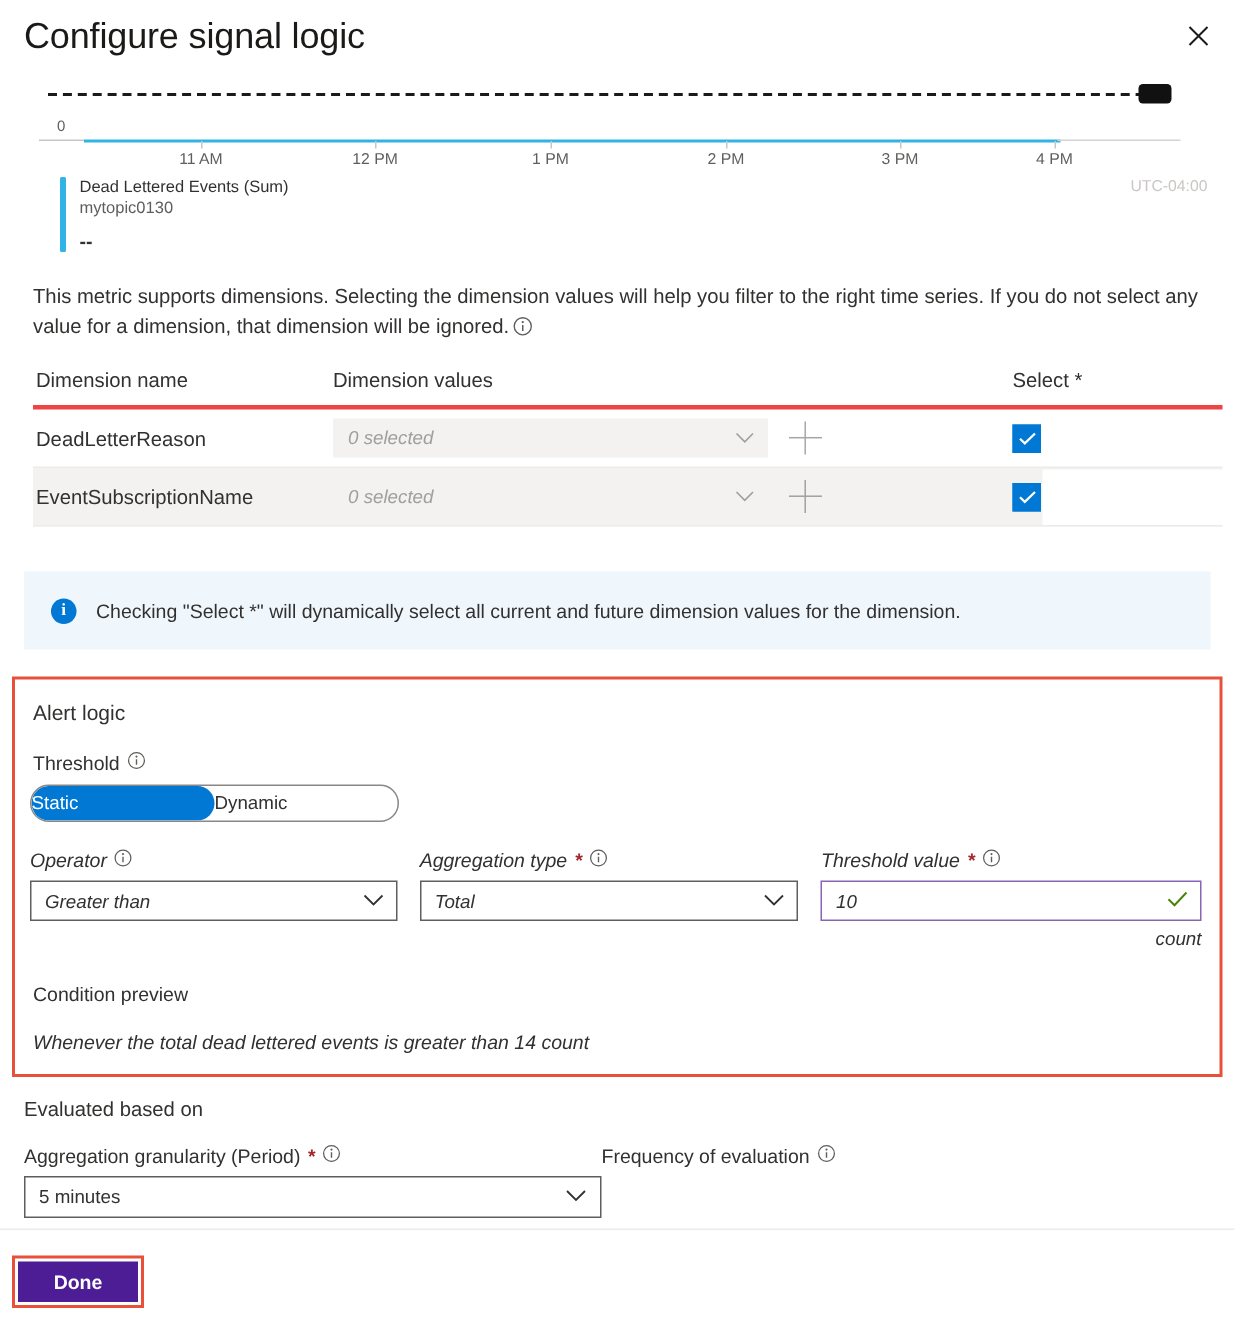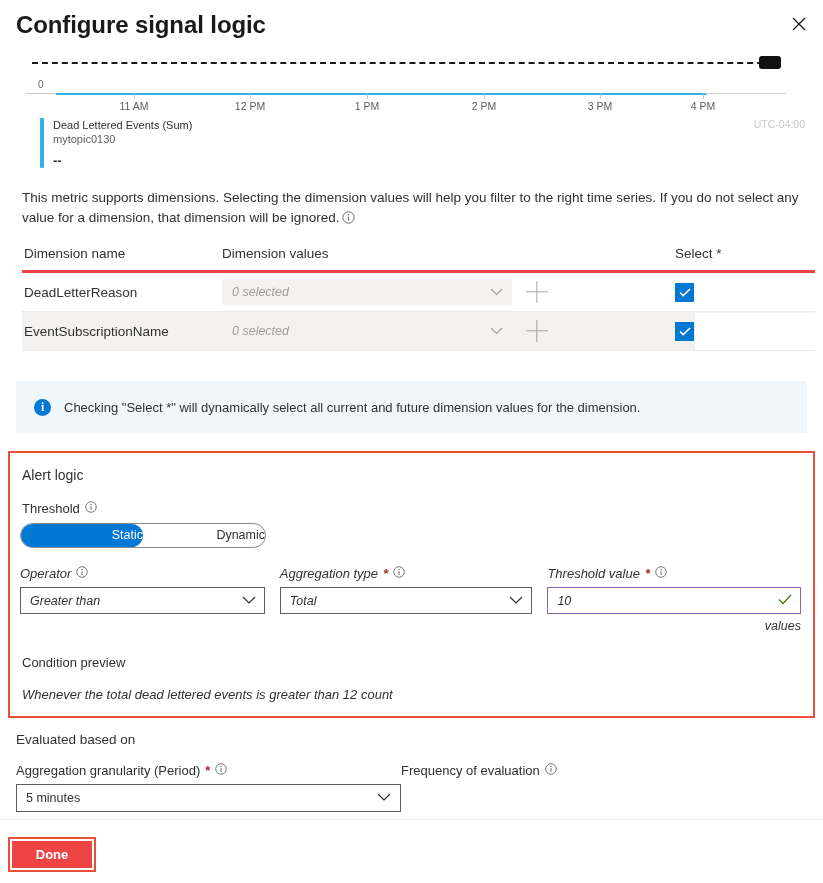--- a/index.html
+++ b/index.html
@@ -17,21 +17,21 @@
   }
 
   
   .header {
     position: relative;
     padding: 10px 16px 0 16px;
     height: 48px;
   }
   .page-title {
     font-size: 24px;
-    font-weight: 700;
+    font-weight: 400;
     color: #1b1a19;
     letter-spacing: -0.1px;
     line-height: 30px;
     margin: 0;
   }
   .close-btn {
     position: absolute;
     top: 8px; right: 8px;
     width: 32px; height: 32px;
     display: flex; align-items: center; justify-content: center;
@@ -319,21 +319,21 @@
     border: 1px solid #8a8886;
     border-radius: 13px;
     display: flex;
     align-items: center;
     overflow: hidden;
     background: #fff;
     cursor: pointer;
   }
   .toggle-opt {
     flex: 1;
-    text-align: right;
+    text-align: left;
     font-size: 12.5px;
     line-height: 23px;
     height: 100%;
     color: #323130;
     cursor: pointer;
   }
   .toggle-opt.active {
     background: #0078d4;
     color: #ffffff;
     border-radius: 13px;
@@ -421,21 +421,21 @@
   }
   .done-wrap {
     position: absolute;
     left: 8px;
     bottom: 11px;
     border: 2px solid #e8503a;
     padding: 2px;
   }
   .done-btn {
     width: 80px; height: 27px;
-    background: #ef4444;
+    background: #4c1d95;
     color: #ffffff;
     border: none;
     font-size: 13px;
     font-weight: 600;
     font-family: "Liberation Sans", sans-serif;
     cursor: pointer;
     display: flex; align-items: center; justify-content: center;
   }
 </style>
 </head>
@@ -633,26 +633,26 @@
             </svg></span>
       </div>
       <div class="input-box validated">
         <span>10</span>
         <span class="check-ok">
           <svg width="14" height="11" viewBox="0 0 14 11">
               <path d="M1 5.5 L5 9.5 L13 1" stroke="#498205" stroke-width="1.3" fill="none"></path>
             </svg>
         </span>
       </div>
-      <div class="unit">values</div>
+      <div class="unit">count</div>
     </div>
   </div>
 
   <div class="cond-title">Condition preview</div>
-  <div class="cond-text">Whenever the total dead lettered events is greater than 12 count</div>
+  <div class="cond-text">Whenever the total dead lettered events is greater than 14 count</div>
 </div>
 
 <div class="eval-title">Evaluated based on</div>
 
 <div class="eval-row">
   <div class="field e1">
     <div class="field-label">
       <span>Aggregation granularity (Period)</span>
       <span class="req">*</span>
       <span><svg width="12" height="12" viewBox="0 0 13 13">

